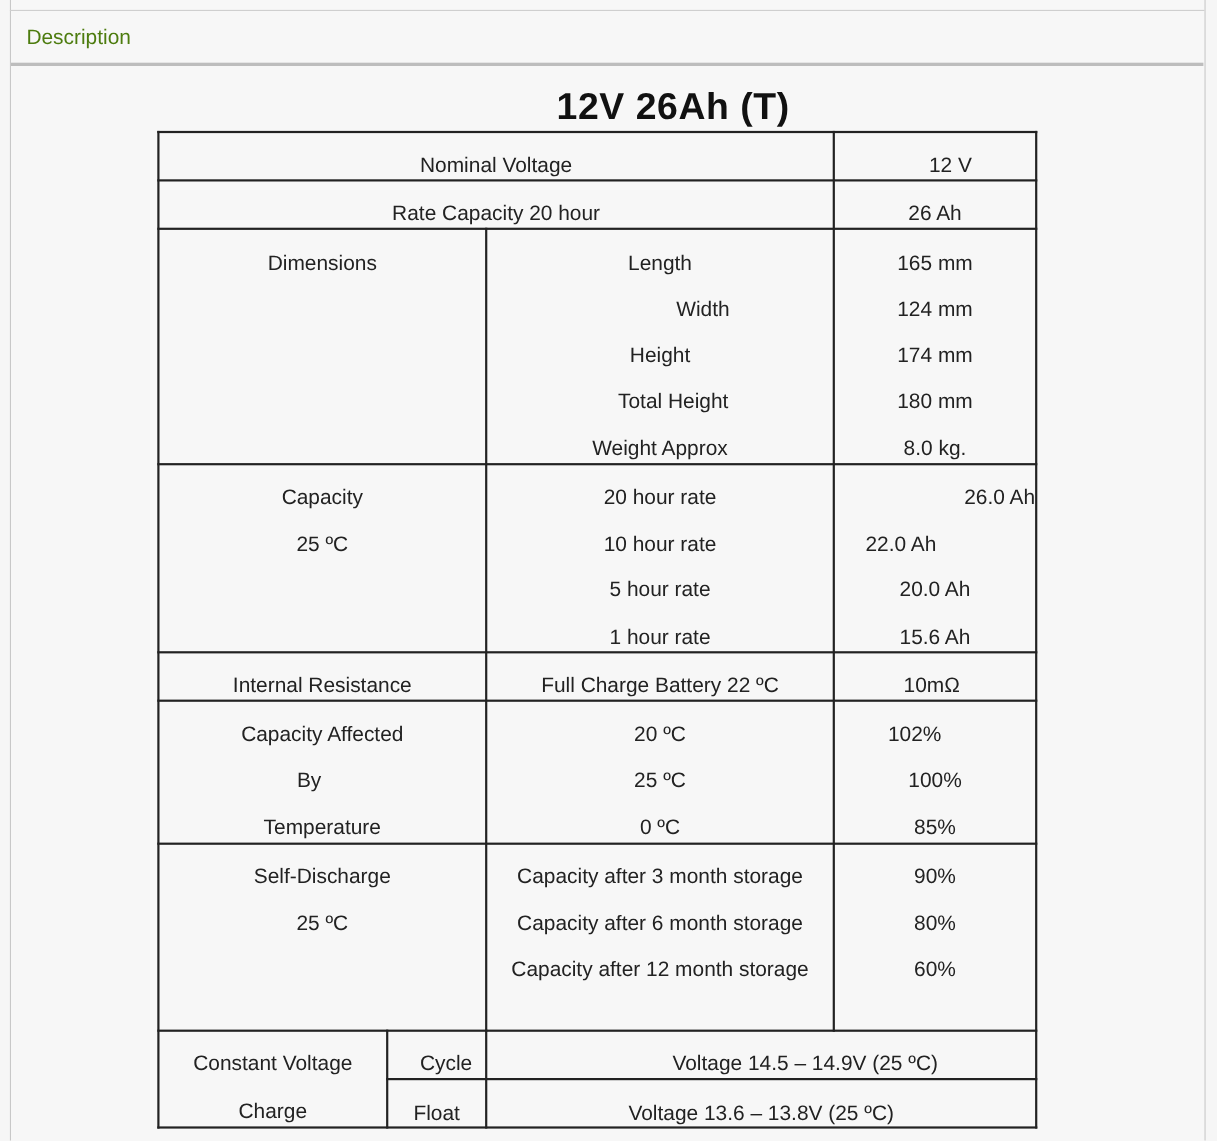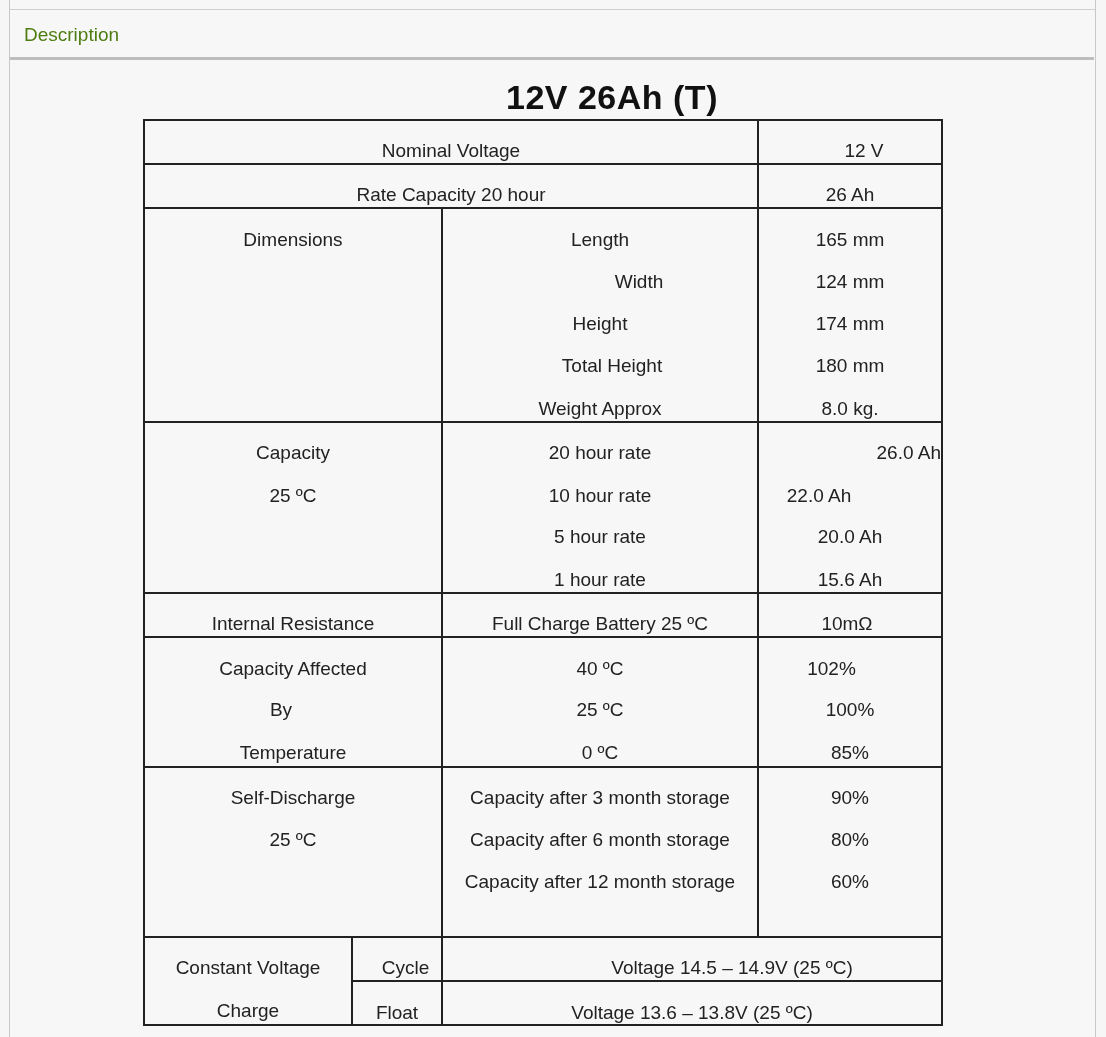--- a/index.html
+++ b/index.html
@@ -87,27 +87,27 @@
   <div class="cell" style="left:443px;width:314px;top:442px;">20 hour rate</div>
   <div class="cell" style="left:759px;width:182px;top:442px;text-align:right;">26.0 Ah</div>
   <div class="cell" style="left:443px;width:314px;top:485px;">10 hour rate</div>
   <div class="cell" style="left:747px;width:144px;top:485px;">22.0 Ah</div>
   <div class="cell" style="left:443px;width:314px;top:526px;">5 hour rate</div>
   <div class="cell" style="left:759px;width:182px;top:526px;">20.0 Ah</div>
   <div class="cell" style="left:443px;width:314px;top:569px;">1 hour rate</div>
   <div class="cell" style="left:759px;width:182px;top:569px;">15.6 Ah</div>
 
   <div class="cell" style="left:145px;width:296px;top:613px;">Internal Resistance</div>
-  <div class="cell" style="left:443px;width:314px;top:613px;">Full Charge Battery 25 ºC</div>
+  <div class="cell" style="left:443px;width:314px;top:613px;">Full Charge Battery 22 ºC</div>
   <div class="cell" style="left:759px;width:176px;top:613px;">10mΩ</div>
 
   <div class="cell" style="left:145px;width:296px;top:658px;">Capacity Affected</div>
   <div class="cell" style="left:145px;width:272px;top:699px;">By</div>
   <div class="cell" style="left:145px;width:296px;top:742px;">Temperature</div>
-  <div class="cell" style="left:443px;width:314px;top:658px;">40 ºC</div>
+  <div class="cell" style="left:443px;width:314px;top:658px;">20 ºC</div>
   <div class="cell" style="left:759px;width:145px;top:658px;">102%</div>
   <div class="cell" style="left:443px;width:314px;top:699px;">25 ºC</div>
   <div class="cell" style="left:759px;width:182px;top:699px;">100%</div>
   <div class="cell" style="left:443px;width:314px;top:742px;">0 ºC</div>
   <div class="cell" style="left:759px;width:182px;top:742px;">85%</div>
 
   <div class="cell" style="left:145px;width:296px;top:787px;">Self-Discharge</div>
   <div class="cell" style="left:145px;width:296px;top:829px;">25 ºC</div>
   <div class="cell" style="left:443px;width:314px;top:787px;">Capacity after 3 month storage</div>
   <div class="cell" style="left:759px;width:182px;top:787px;">90%</div>

